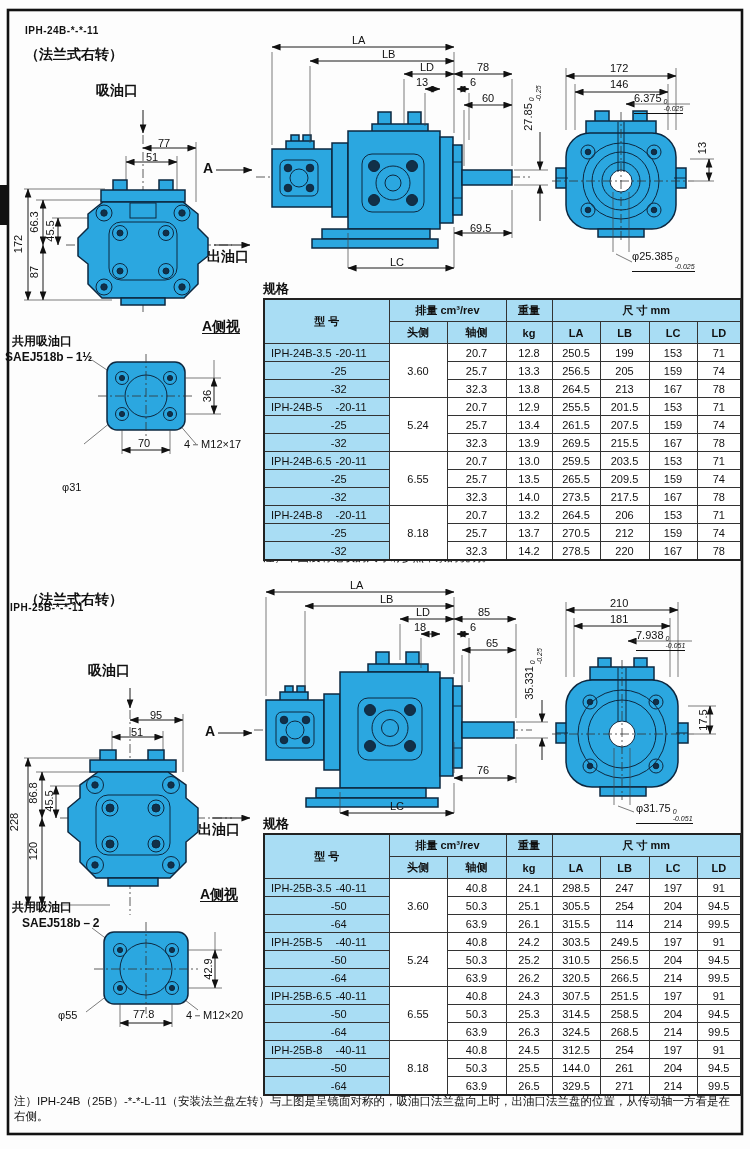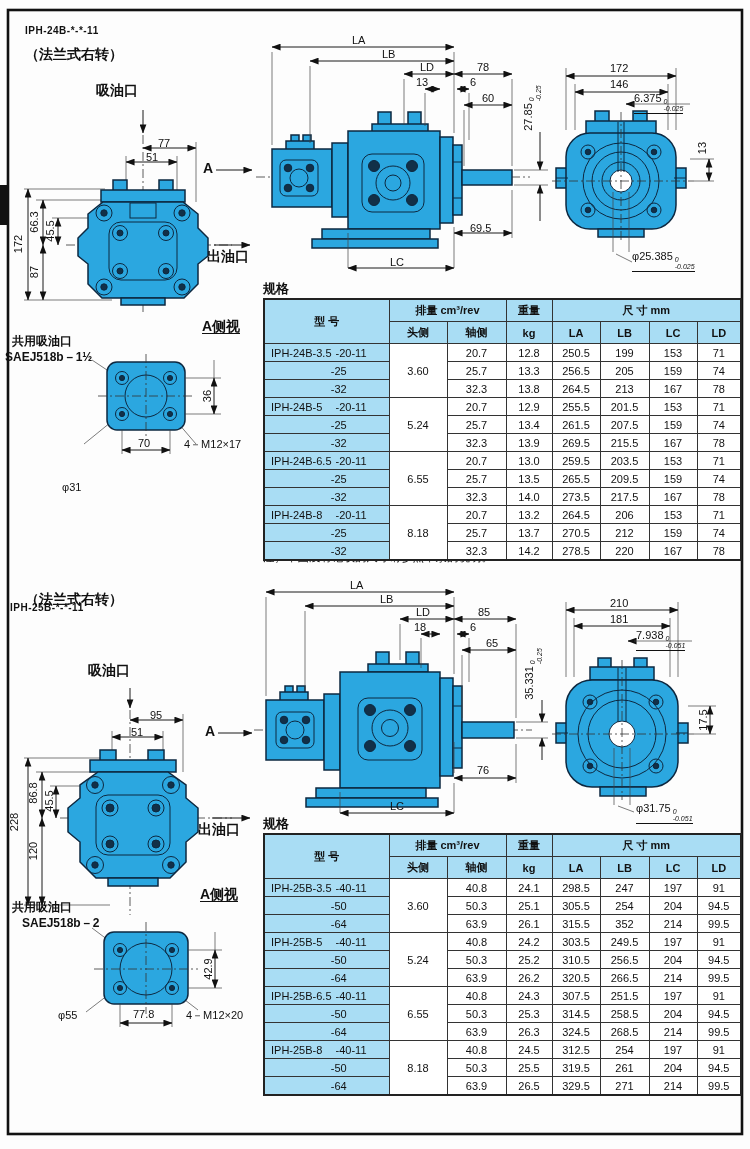--- a/index.html
+++ b/index.html
@@ -694,21 +694,21 @@
           <td>305.5</td>
           <td>254</td>
           <td>204</td>
           <td>94.5</td>
         </tr>
         <tr>
           <td class="model subonly">-64</td>
           <td>63.9</td>
           <td>26.1</td>
           <td>315.5</td>
-          <td>352</td>
+          <td>114</td>
           <td>214</td>
           <td>99.5</td>
         </tr>
         <tr class="gstart">
           <td class="model">
             <span class="mrow">
               <span>IPH-25B-5</span>
               <span>-40-11</span>
             </span>
           </td>
@@ -783,31 +783,32 @@
           <td>24.5</td>
           <td>312.5</td>
           <td>254</td>
           <td>197</td>
           <td>91</td>
         </tr>
         <tr>
           <td class="model subonly">-50</td>
           <td>50.3</td>
           <td>25.5</td>
-          <td>319.5</td>
+          <td>144.0</td>
           <td>261</td>
           <td>204</td>
           <td>94.5</td>
         </tr>
         <tr>
           <td class="model subonly">-64</td>
           <td>63.9</td>
           <td>26.5</td>
           <td>329.5</td>
           <td>271</td>
           <td>214</td>
           <td>99.5</td>
         </tr>
       </tbody>
 </table>
 
+<span class="note" style="left:14px;top:1094px;width:722px;white-space:normal;">注）IPH-24B（25B）-*-*-L-11（安装法兰盘左转）与上图是呈镜面对称的，吸油口法兰盘向上时，出油口法兰盘的位置，从传动轴一方看是在右侧。</span>
 
 </div>
 
 </body></html>

